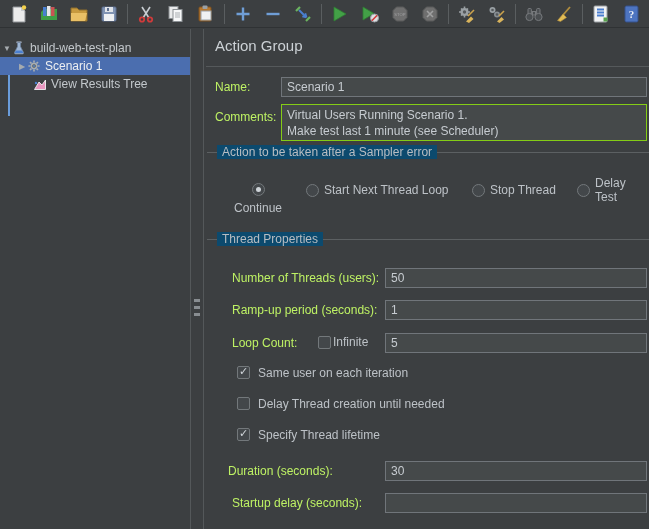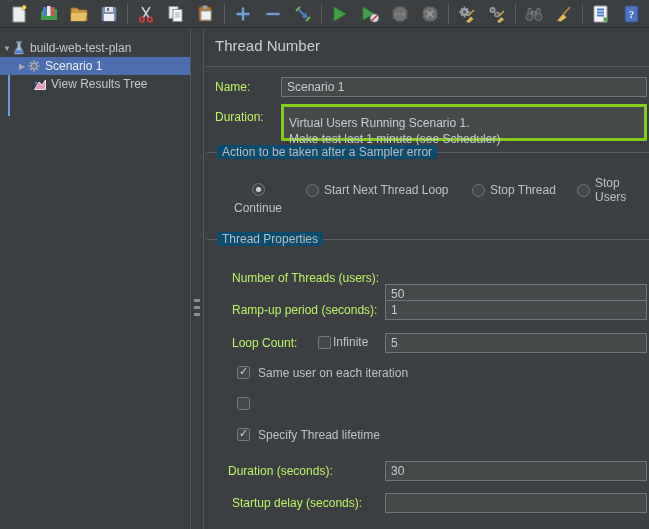--- a/index.html
+++ b/index.html
@@ -28,22 +28,22 @@
             border-left:1px solid #54585a;border-right:1px solid #54585a;box-sizing:border-box;}
   .grip{position:absolute;left:3px;width:6px;height:3px;background:#888d91;}
 
   
   .main-panel{position:absolute;left:204px;top:29px;width:445px;height:500px;background:#3c3f41;}
   .pane-title{position:absolute;left:11px;top:8px;font-size:15px;color:#ccd1d5;}
   .title-line{position:absolute;left:2px;right:0;top:37px;height:1px;background:#55595b;}
   .flabel{position:absolute;color:#bef264;white-space:nowrap;}
   .field{position:absolute;background:#45494a;border:1px solid #70757a;color:#c7ccd1;
          font-family:"Liberation Sans",sans-serif;font-size:12px;padding:0 5px;box-sizing:border-box;height:20px;outline:none;}
-  .commentbox{position:absolute;background:#45494a;border:3px solid #84cc16;color:#c7ccd1;
-              padding:8px 5px;box-sizing:border-box;line-height:16px;white-space:pre-line;}
+  .commentbox{position:absolute;background:#45494a;border:1px solid #84cc16;color:#c7ccd1;
+              padding:2px 5px;box-sizing:border-box;line-height:16px;white-space:pre-line;}
   .group{position:absolute;left:3px;right:0;border-top:1px solid #5c6062;}
   .group-title{position:absolute;top:-8px;left:10px;background:#0c4a6e;padding:0 5px;color:#b8bdc2;white-space:nowrap;}
   .ritem{position:absolute;display:flex;align-items:center;gap:5px;height:14px;}
   .radio{width:13px;height:13px;border:1px solid #73787b;border-radius:50%;background:#43474a;
          position:relative;box-sizing:border-box;flex:0 0 auto;}
   .radio.on::after{content:"";position:absolute;left:3px;top:3px;width:5px;height:5px;border-radius:50%;background:#cfd4d8;}
   .checkbox{width:13px;height:13px;border:1px solid #73787b;border-radius:2px;background:#43474a;
             position:relative;box-sizing:border-box;flex:0 0 auto;font-family:"DejaVu Sans",sans-serif;}
   .checkbox.on::after{content:"\2713";position:absolute;left:1px;top:-2px;font-size:11px;color:#d2d7db;}
   .cbrow{position:absolute;left:33px;display:flex;align-items:flex-start;gap:8px;height:14px;}
@@ -237,73 +237,74 @@
     </div>
   </div>
 
   <div class="splitter">
     <div class="grip" style="top:270px;"></div>
     <div class="grip" style="top:277px;"></div>
     <div class="grip" style="top:284px;"></div>
   </div>
 
   <div class="main-panel">
-    <div class="pane-title">Thread Number</div>
+    <div class="pane-title">Action Group</div>
     <div class="title-line"></div>
 
     <span class="flabel" style="left:11px;top:51px;">Name:</span>
     <input class="field" style="left: 77px; top: 48px; width: 366px;" value="Scenario 1">
 
-    <span class="flabel" style="left:11px;top:81px;">Duration:</span>
+    <span class="flabel" style="left:11px;top:81px;">Comments:</span>
     <div class="commentbox" style="left:77px;top:75px;width:366px;height:37px;">Virtual Users Running Scenario 1.
 Make test last 1 minute (see Scheduler)</div>
 
     <div class="group" style="top:123px;height:64px;">
       <span class="group-title">Action to be taken after a Sampler error</span>
     </div>
     <div class="ritem" style="left:30px;top:154px;flex-direction:column;">
       <span class="radio on"></span>
       <span>Continue</span>
     </div>
     <div class="ritem" style="left:102px;top:154px;">
       <span class="radio"></span>
       <span>Start Next Thread Loop</span>
     </div>
     <div class="ritem" style="left:268px;top:154px;">
       <span class="radio"></span>
       <span>Stop Thread</span>
     </div>
     <div class="ritem" style="left:373px;top:154px;">
       <span class="radio"></span>
-      <span>Stop Users</span>
+      <span>Delay Test</span>
     </div>
 
     <div class="group" style="top:210px;height:285px;">
       <span class="group-title">Thread Properties</span>
     </div>
 
     <span class="flabel" style="left:28px;top:242px;">Number of Threads (users):</span>
-    <input class="field" style="left: 181px; top: 255px; width: 262px;" value="50">
+    <input class="field" style="left: 181px; top: 239px; width: 262px;" value="50">
 
     <span class="flabel" style="left:28px;top:274px;">Ramp-up period (seconds):</span>
     <input class="field" style="left: 181px; top: 271px; width: 262px;" value="1">
 
     <span class="flabel" style="left:28px;top:307px;">Loop Count:</span>
     <div class="inf" style="left:114px;top:306px;">
       <span class="checkbox"></span>
       <span>Infinite</span>
     </div>
     <input class="field" style="left: 181px; top: 304px; width: 262px;" value="5">
 
     <div class="cbrow" style="top:337px;">
       <span class="checkbox on"></span>
       <span>Same user on each iteration</span>
     </div>
     <div class="cbrow" style="top:368px;">
       <span class="checkbox"></span>
+      <span>Delay Thread creation until needed</span>
     </div>
     <div class="cbrow" style="top:399px;">
       <span class="checkbox on"></span>
       <span>Specify Thread lifetime</span>
     </div>
 
     <span class="flabel" style="left:24px;top:435px;">Duration (seconds):</span>
     <input class="field" style="left: 181px; top: 432px; width: 262px;" value="30">
 
     <span class="flabel" style="left:28px;top:467px;">Startup delay (seconds):</span>

